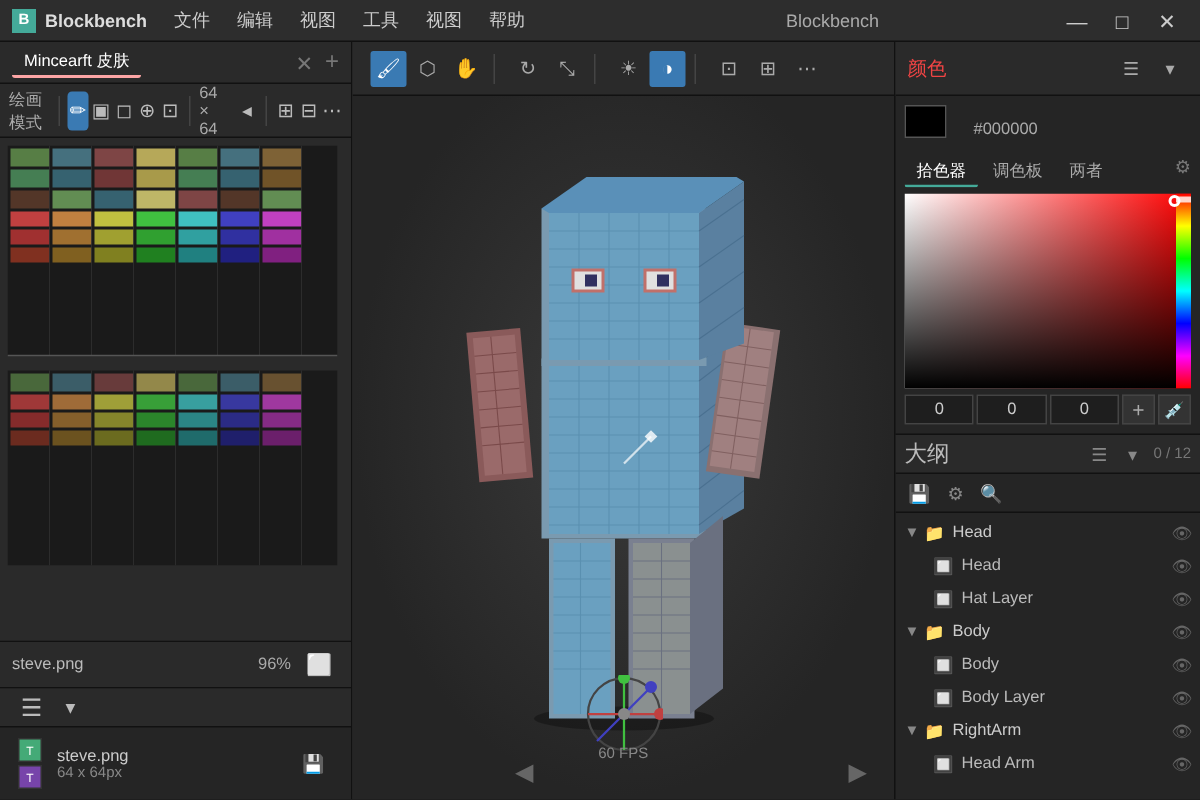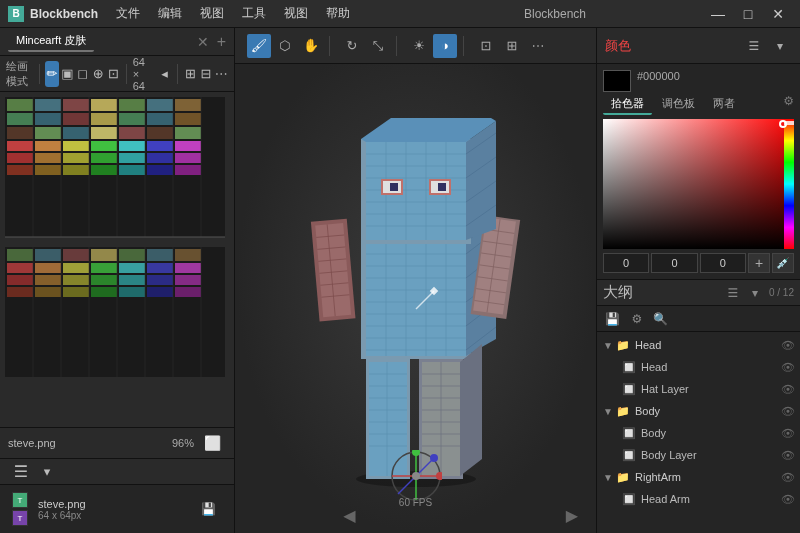--- a/index.html
+++ b/index.html
@@ -105,21 +105,21 @@
     }
     .panel-tab {
       padding: 2px 8px;
       font-size: 11px;
       color: #aaa;
       cursor: pointer;
       border-radius: 2px;
     }
     .panel-tab.active {
       color: #fff;
-      border-bottom: 2px solid #737373;
+      border-bottom: 2px solid #fca5a5;
     }
     .panel-tab-close {
       margin-left: auto;
       cursor: pointer;
       color: #777;
       font-size: 14px;
     }
     .panel-tab-add {
       cursor: pointer;
       color: #777;
@@ -943,21 +943,21 @@
     <div class="rp-header">
       <span style="flex:1;font-size:13px;color:#ef4444;">颜色</span>
       <div style="display:flex;gap:2px;">
         <div class="vp-icon-btn" style="font-size:12px;">☰</div>
         <div class="vp-icon-btn" style="font-size:12px;">▾</div>
       </div>
     </div>
 
     <div class="color-panel">
 
-      <div style="display:flex;align-items:flex-start;margin-bottom:2px;">
+      <div style="display:flex;align-items:flex-end;margin-bottom:12px;gap:12px;">
         <div class="color-swatch"></div>
         <span class="color-hex">#000000</span>
       </div>
 
       <div class="color-tabs">
         <span class="color-tab active">拾色器</span>
         <span class="color-tab">调色板</span>
         <span class="color-tab">两者</span>
         <span class="color-tab-settings">⚙</span>
       </div>

